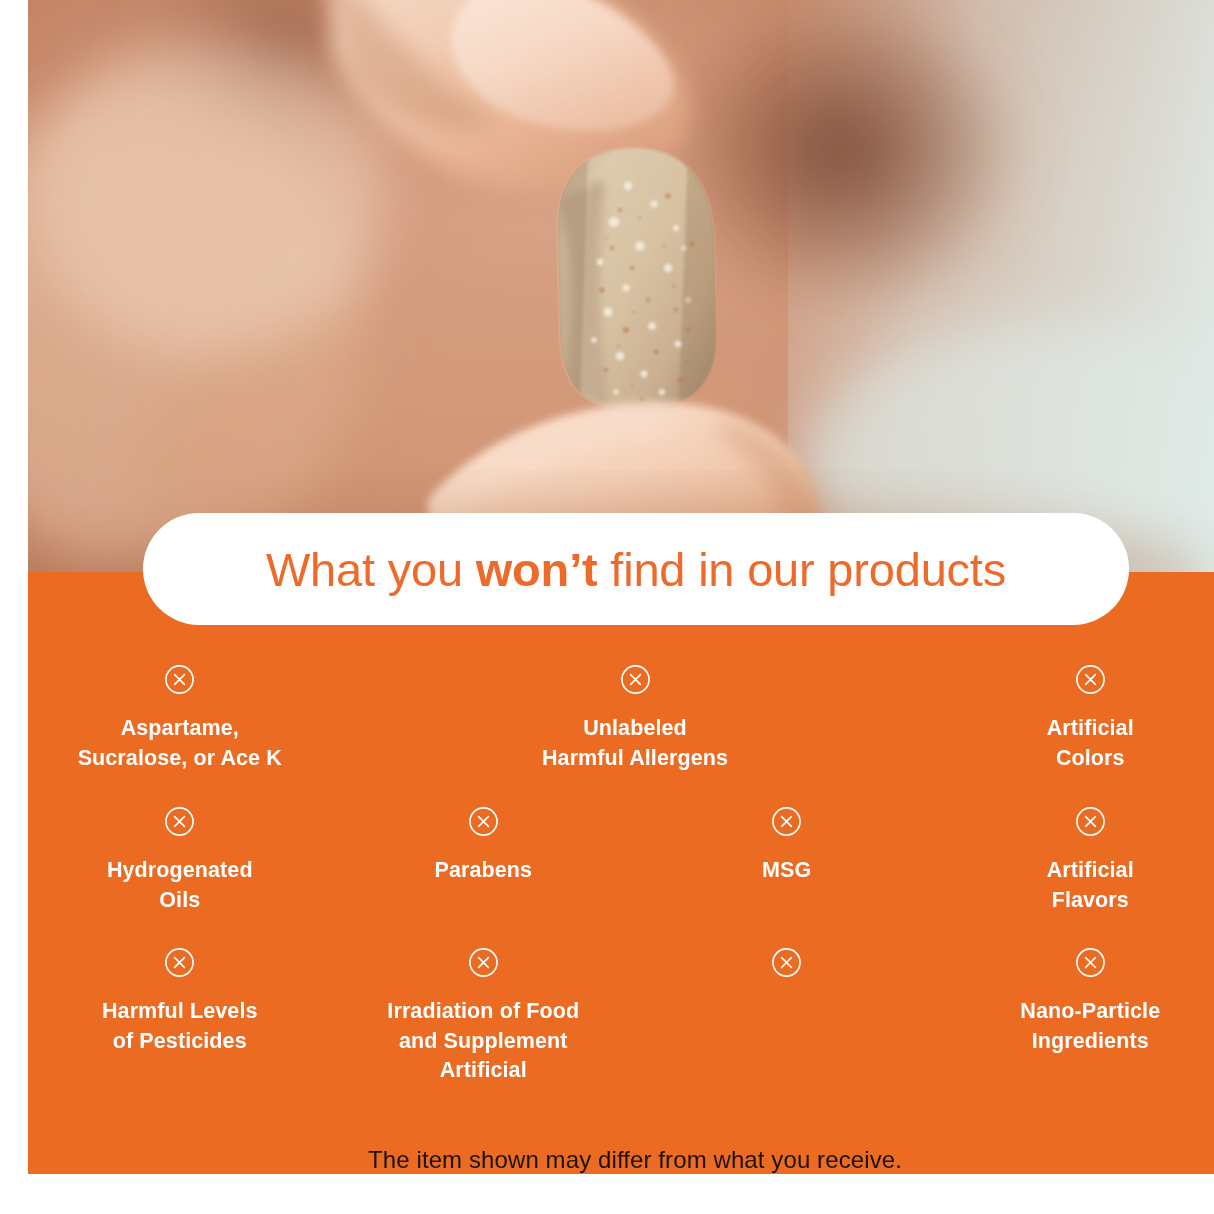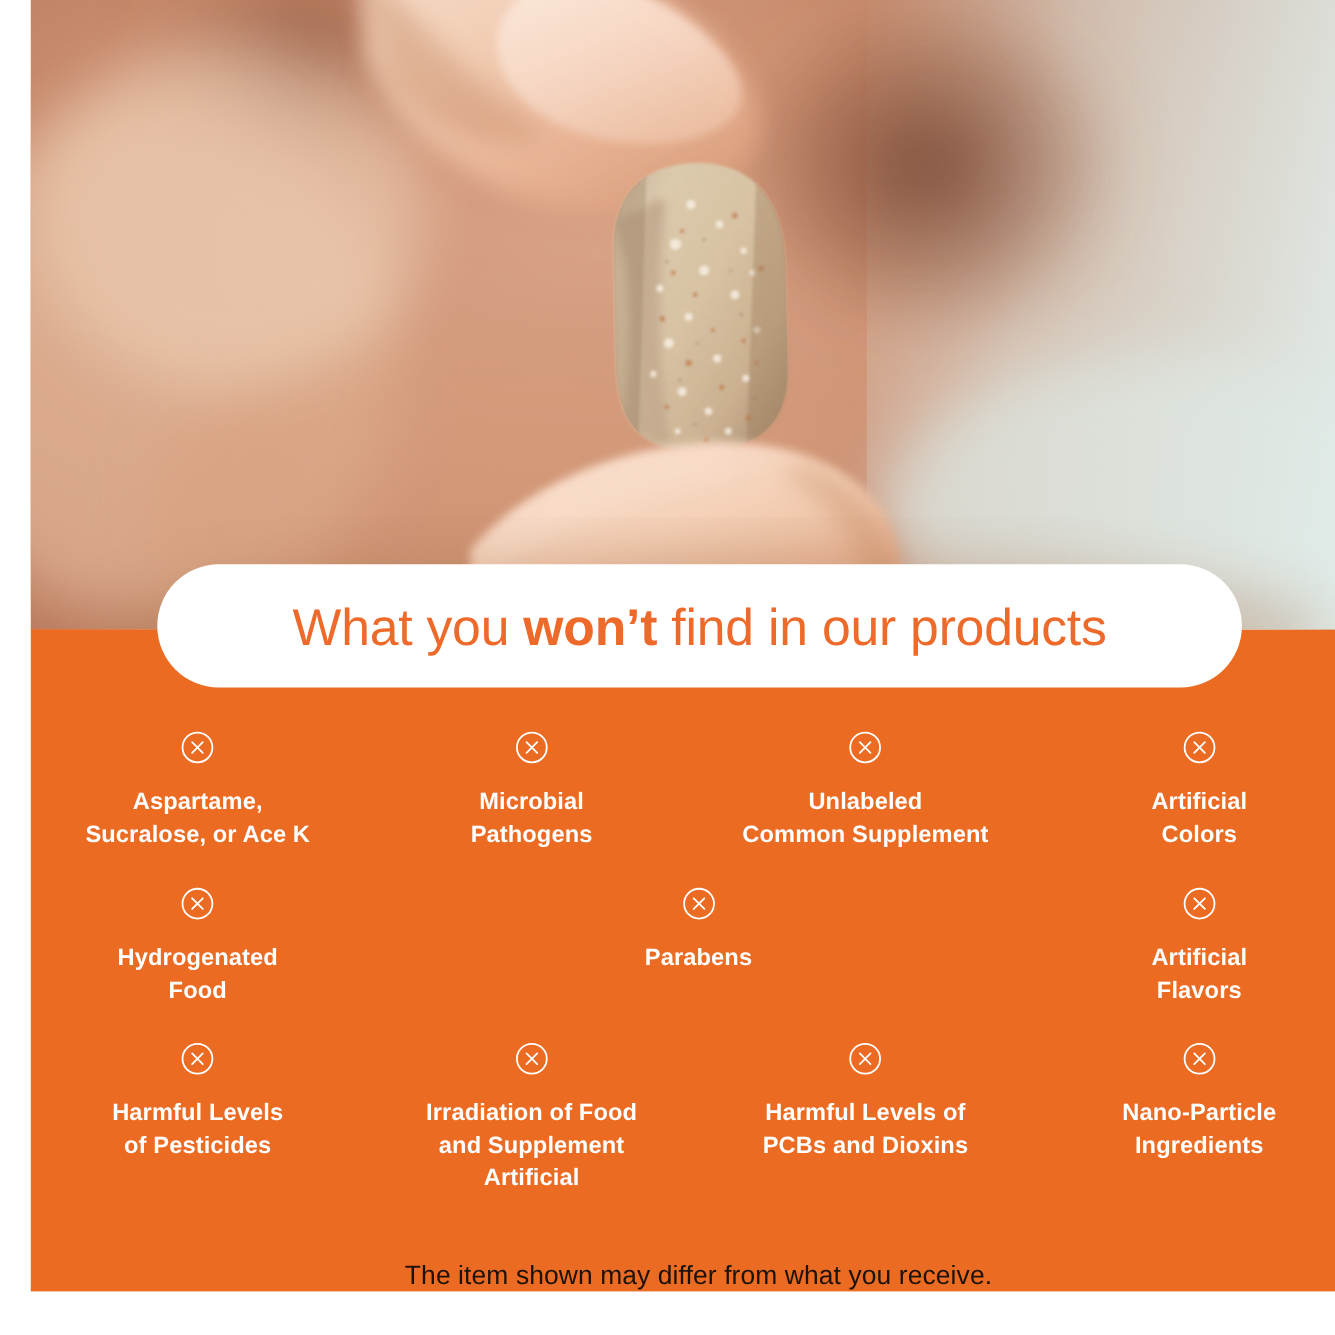--- a/index.html
+++ b/index.html
@@ -308,56 +308,55 @@
           <path d="M11 11 L21 21 M21 11 L11 21" fill="none" stroke="#fff" stroke-width="1.7" stroke-linecap="round"></path>
         </svg>
         <div class="cell-label">Aspartame,
 Sucralose, or Ace K</div>
       </div>
       <div class="cell">
         <svg class="cell-icon" viewBox="0 0 32 32">
           <circle cx="16" cy="16" r="14" fill="none" stroke="#fff" stroke-width="1.7"></circle>
           <path d="M11 11 L21 21 M21 11 L11 21" fill="none" stroke="#fff" stroke-width="1.7" stroke-linecap="round"></path>
         </svg>
-        <div class="cell-label">Microbial
-Pathogens</div>
-      </div>
-      <div class="cell">
-        <svg class="cell-icon" viewBox="0 0 32 32">
-          <circle cx="16" cy="16" r="14" fill="none" stroke="#fff" stroke-width="1.7"></circle>
-          <path d="M11 11 L21 21 M21 11 L11 21" fill="none" stroke="#fff" stroke-width="1.7" stroke-linecap="round"></path>
-        </svg>
         <div class="cell-label">Unlabeled
-Common Supplement</div>
+Harmful Allergens</div>
       </div>
       <div class="cell">
         <svg class="cell-icon" viewBox="0 0 32 32">
           <circle cx="16" cy="16" r="14" fill="none" stroke="#fff" stroke-width="1.7"></circle>
           <path d="M11 11 L21 21 M21 11 L11 21" fill="none" stroke="#fff" stroke-width="1.7" stroke-linecap="round"></path>
         </svg>
         <div class="cell-label">Artificial
 Colors</div>
       </div>
     </div>
 
     <div class="grid-row r2">
       <div class="cell">
         <svg class="cell-icon" viewBox="0 0 32 32">
           <circle cx="16" cy="16" r="14" fill="none" stroke="#fff" stroke-width="1.7"></circle>
           <path d="M11 11 L21 21 M21 11 L11 21" fill="none" stroke="#fff" stroke-width="1.7" stroke-linecap="round"></path>
         </svg>
         <div class="cell-label">Hydrogenated
-Food</div>
+Oils</div>
       </div>
       <div class="cell">
         <svg class="cell-icon" viewBox="0 0 32 32">
           <circle cx="16" cy="16" r="14" fill="none" stroke="#fff" stroke-width="1.7"></circle>
           <path d="M11 11 L21 21 M21 11 L11 21" fill="none" stroke="#fff" stroke-width="1.7" stroke-linecap="round"></path>
         </svg>
         <div class="cell-label">Parabens</div>
+      </div>
+      <div class="cell">
+        <svg class="cell-icon" viewBox="0 0 32 32">
+          <circle cx="16" cy="16" r="14" fill="none" stroke="#fff" stroke-width="1.7"></circle>
+          <path d="M11 11 L21 21 M21 11 L11 21" fill="none" stroke="#fff" stroke-width="1.7" stroke-linecap="round"></path>
+        </svg>
+        <div class="cell-label">MSG</div>
       </div>
       <div class="cell">
         <svg class="cell-icon" viewBox="0 0 32 32">
           <circle cx="16" cy="16" r="14" fill="none" stroke="#fff" stroke-width="1.7"></circle>
           <path d="M11 11 L21 21 M21 11 L11 21" fill="none" stroke="#fff" stroke-width="1.7" stroke-linecap="round"></path>
         </svg>
         <div class="cell-label">Artificial
 Flavors</div>
       </div>
     </div>
@@ -378,22 +377,20 @@
         </svg>
         <div class="cell-label">Irradiation of Food
 and Supplement
 Artificial</div>
       </div>
       <div class="cell">
         <svg class="cell-icon" viewBox="0 0 32 32">
           <circle cx="16" cy="16" r="14" fill="none" stroke="#fff" stroke-width="1.7"></circle>
           <path d="M11 11 L21 21 M21 11 L11 21" fill="none" stroke="#fff" stroke-width="1.7" stroke-linecap="round"></path>
         </svg>
-        <div class="cell-label">Harmful Levels of
-PCBs and Dioxins</div>
       </div>
       <div class="cell">
         <svg class="cell-icon" viewBox="0 0 32 32">
           <circle cx="16" cy="16" r="14" fill="none" stroke="#fff" stroke-width="1.7"></circle>
           <path d="M11 11 L21 21 M21 11 L11 21" fill="none" stroke="#fff" stroke-width="1.7" stroke-linecap="round"></path>
         </svg>
         <div class="cell-label">Nano-Particle
 Ingredients</div>
       </div>
     </div>

